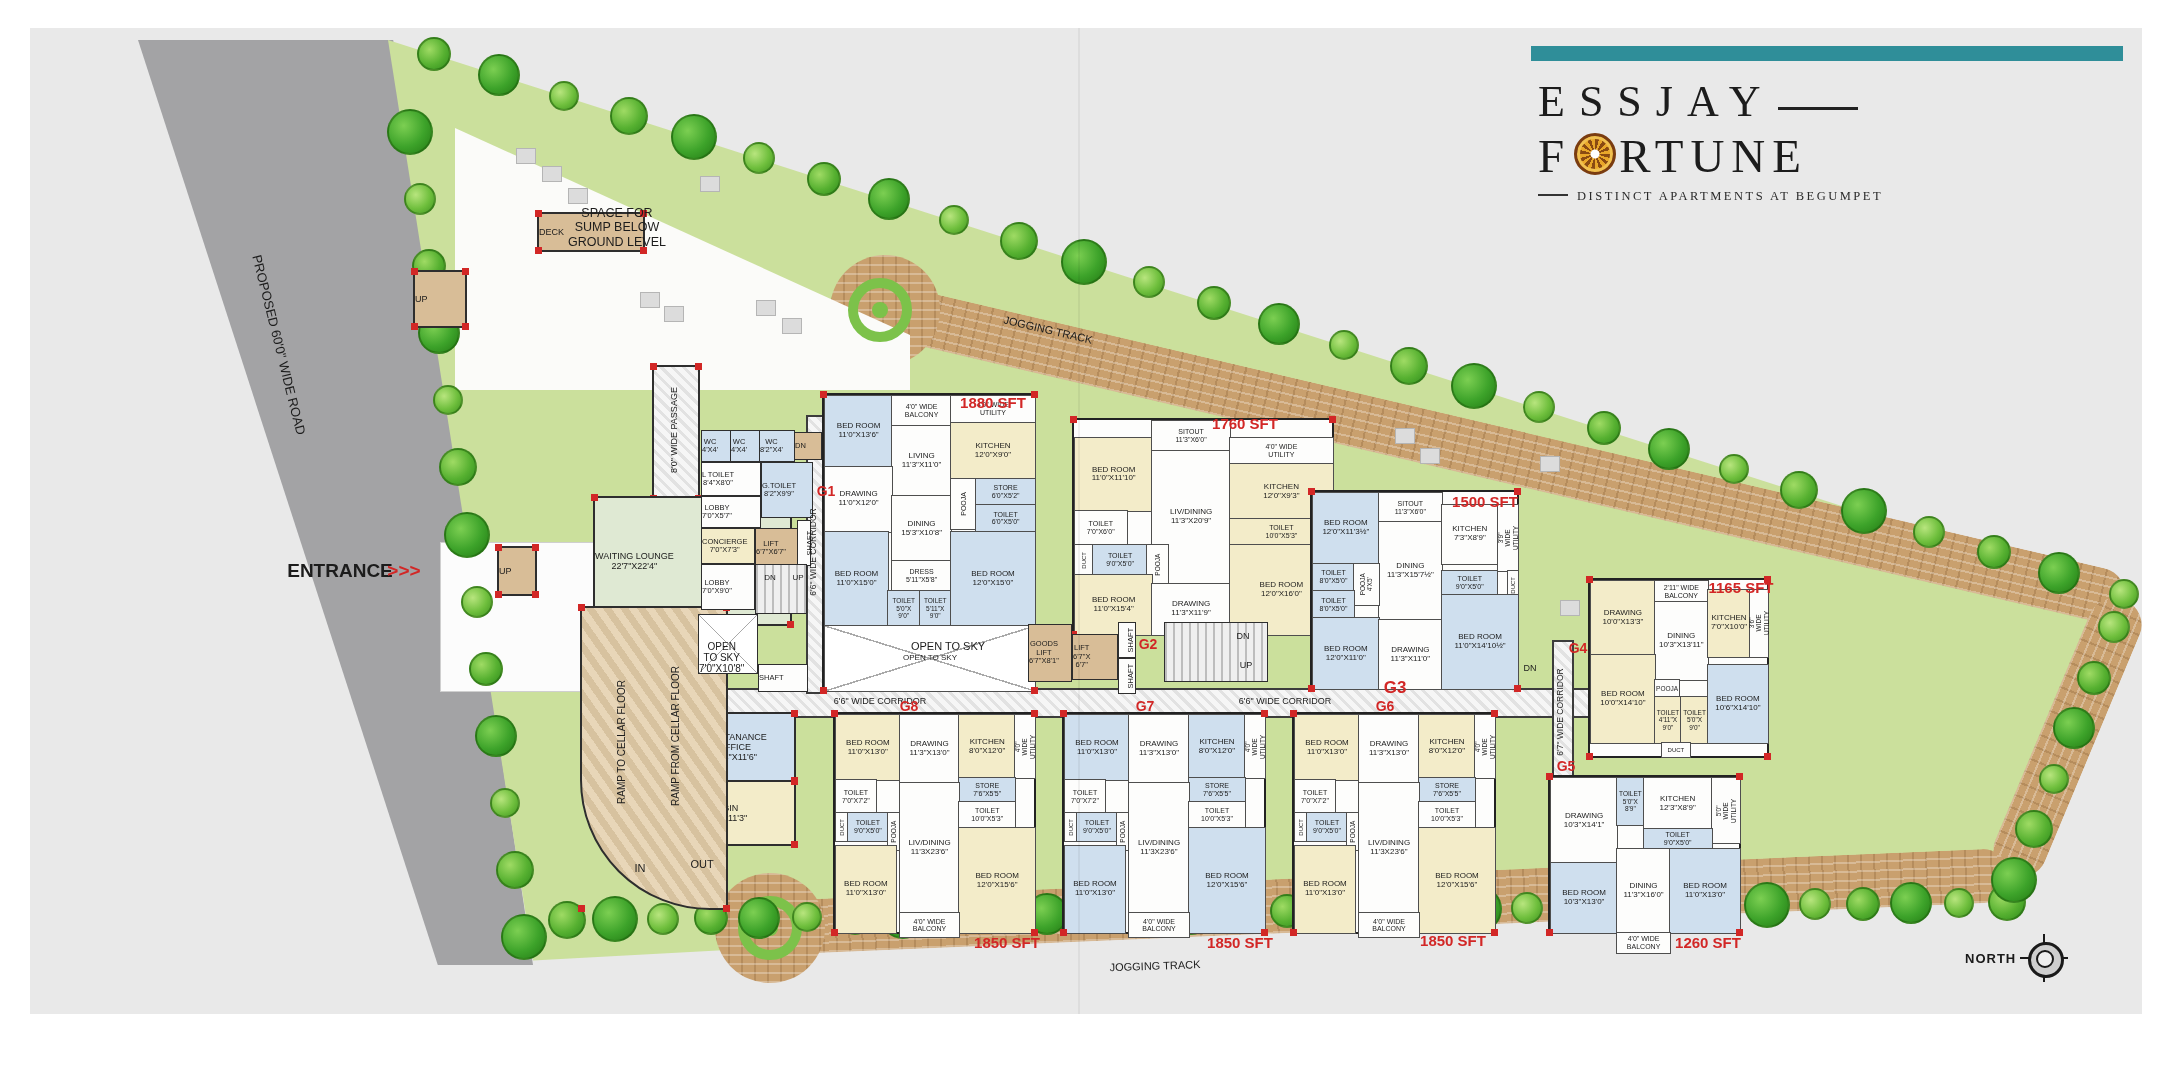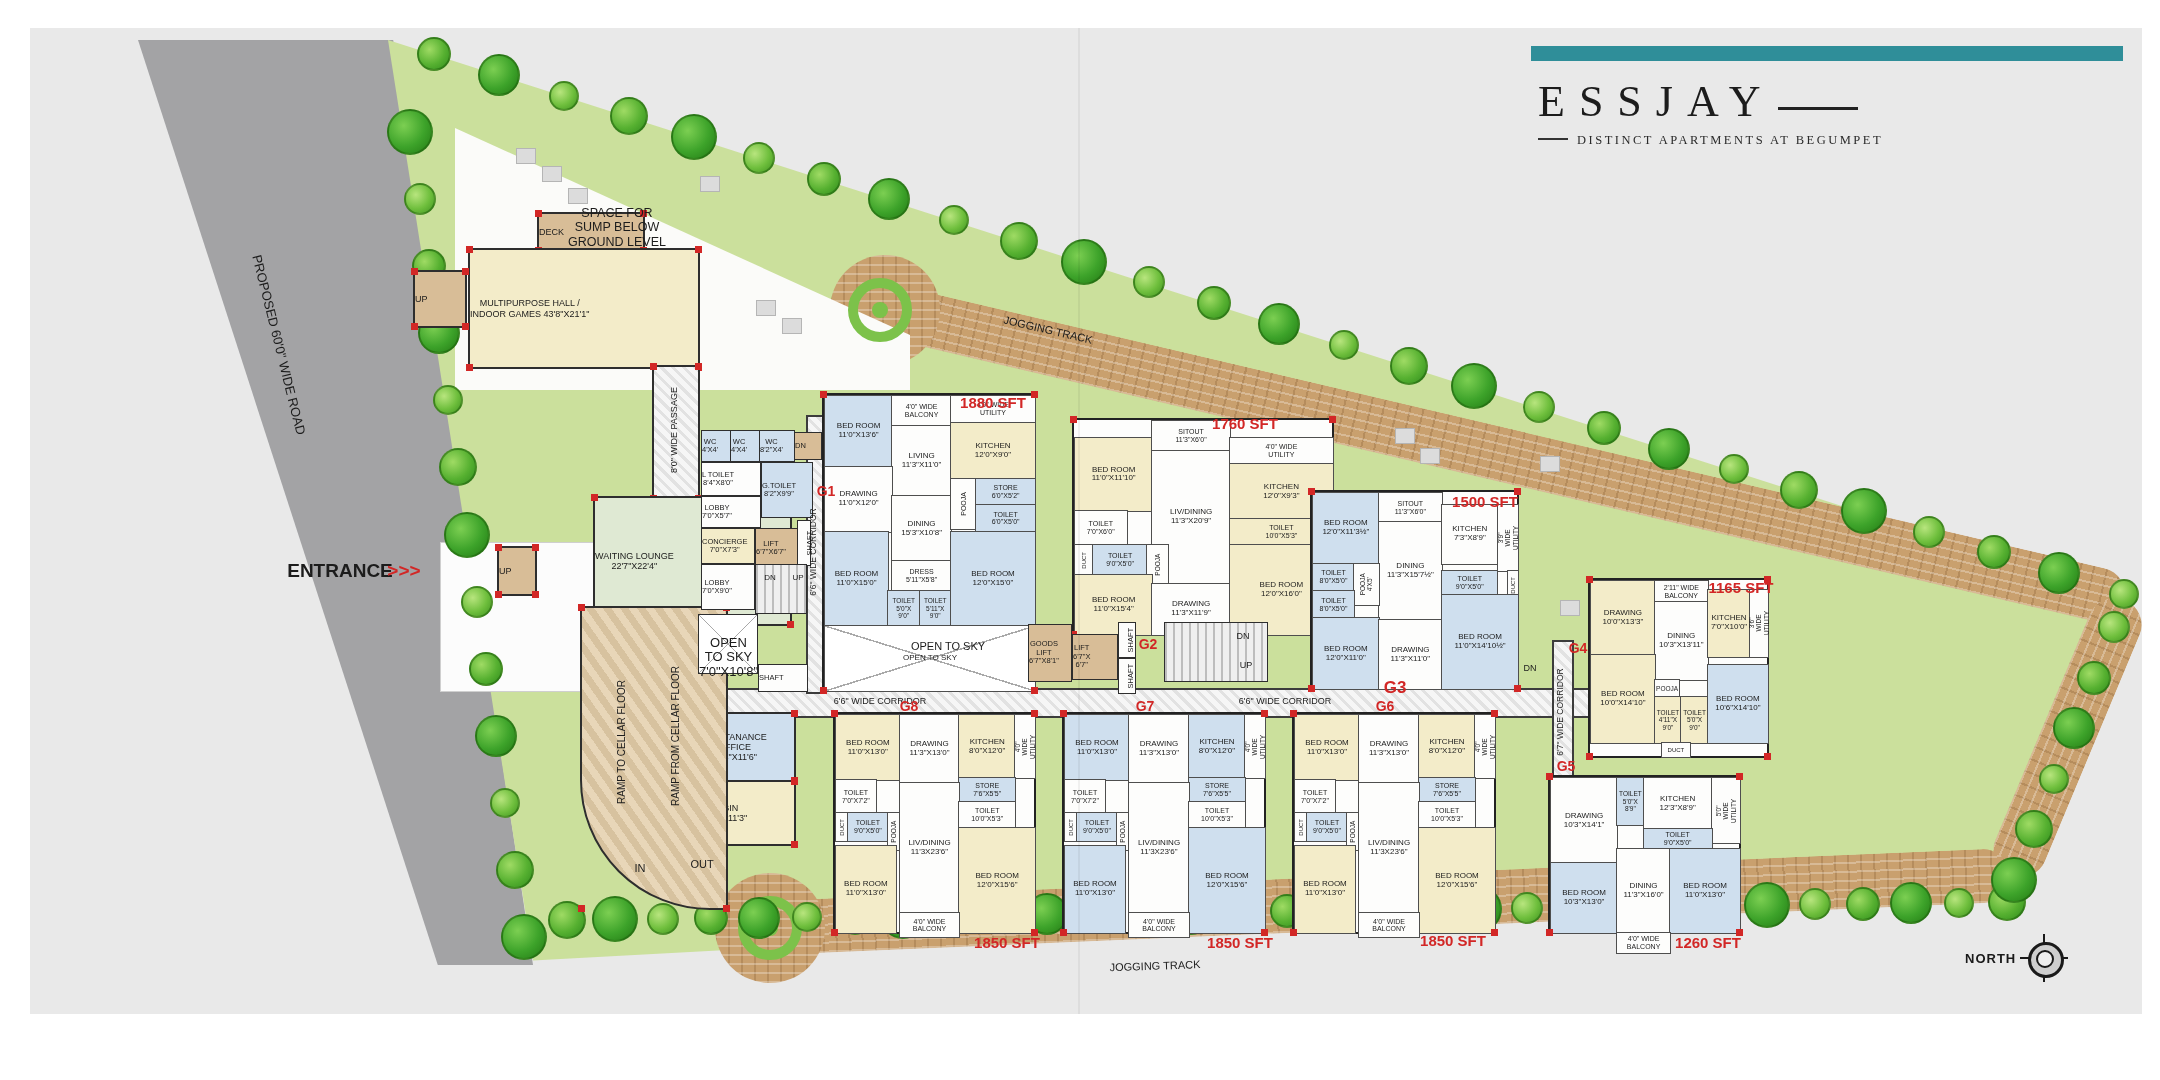--- a/index.html
+++ b/index.html
@@ -197,28 +197,20 @@
       <div class="paver" style="left: 1420px; top: 448px;"></div>
       <div class="paver" style="left: 1540px; top: 456px;"></div>
       <div class="paver" style="left: 1560px; top: 600px;"></div>
       <div class="bldg f-tan" style="left: 537px; top: 212px; width: 104px; height: 36px;">
         <span class="lbl" style="font-size: 9px;">DECK</span>
         <i class="tick lt"></i>
         <i class="tick rt"></i>
         <i class="tick lb"></i>
         <i class="tick rb"></i>
       </div>
-      <div class="bldg f-cream" style="left: 468px; top: 248px; width: 228px; height: 117px;">
-        <span class="lbl" style="font-size: 9px;">MULTIPURPOSE HALL /
-INDOOR GAMES 43'8"X21'1"</span>
-        <i class="tick lt"></i>
-        <i class="tick rt"></i>
-        <i class="tick lb"></i>
-        <i class="tick rb"></i>
-      </div>
       <div class="bldg f-hatch" style="left: 652px; top: 365px; width: 44px; height: 131px;">
         <i class="tick lt"></i>
         <i class="tick rt"></i>
         <i class="tick lb"></i>
         <i class="tick rb"></i>
       </div>
       <div class="bldg f-tan" style="left: 413px; top: 270px; width: 50px; height: 54px;">
         <span class="lbl" style="font-size: 9px;">UP</span>
         <i class="tick lt"></i>
         <i class="tick rt"></i>
@@ -300,21 +292,21 @@
       </div>
       <div class="core f-white" style="left: 797px; top: 520px; width: 12px; height: 44px;">
         <span class="lbl" style="font-size: 7.5px; transform: rotate(-90deg);">SHAFT</span>
       </div>
       <div class="core f-white" style="left: 701px; top: 564px; width: 52px; height: 44px;">
         <span class="lbl" style="font-size: 7.5px;">LOBBY
 7'0"X9'0"</span>
       </div>
       <div class="core f-stairs" style="left: 755px; top: 564px; width: 50px; height: 48px;"></div>
       <div class="core f-sky x-cross" style="left: 698px; top: 614px; width: 58px; height: 58px;">
-        <span class="lbl" style="font-size: 13px; margin-top: 27px;">OPEN
+        <span class="lbl" style="font-size: 10px; margin-top: 27px;">OPEN
 TO SKY
 7'0"X10'8"</span>
       </div>
       <div class="core f-white" style="left: 758px; top: 664px; width: 48px; height: 26px;">
         <span class="lbl" style="font-size: 7.5px;">SHAFT</span>
       </div>
       <div class="core f-tan" style="left: 1028px; top: 624px; width: 42px; height: 56px;">
         <span class="lbl" style="font-size: 7.5px;">GOODS
 LIFT
 6'7"X8'1"</span>
@@ -824,20 +816,21 @@
       <div class="plabel red" style="left: 1741px; top: 588px; font-size: 15px; transform: translate(-50%, -50%);">1165 SFT</div>
       <div class="plabel red" style="left: 1007px; top: 943px; font-size: 15px; transform: translate(-50%, -50%);">1850 SFT</div>
       <div class="plabel red" style="left: 1240px; top: 943px; font-size: 15px; transform: translate(-50%, -50%);">1850 SFT</div>
       <div class="plabel red" style="left: 1453px; top: 941px; font-size: 15px; transform: translate(-50%, -50%);">1850 SFT</div>
       <div class="plabel red" style="left: 1708px; top: 943px; font-size: 15px; transform: translate(-50%, -50%);">1260 SFT</div>
     </div>
 
   <div class="accent-bar"></div>
   <div class="header">
     <div class="brand-line1"><span>ESSJAY</span><span class="brand-rule"></span></div>
+    <div class="brand-line2"><span>F</span><span class="medallion"></span><span>RTUNE</span></div>
     <div class="tagline"><span class="tag-dash"></span><span>DISTINCT APARTMENTS AT BEGUMPET</span></div>
   </div>
 
   <div class="compass">
     <span class="compass-label">NORTH</span>
     <span class="compass-icon">
       <i class="c-h"></i>
         <i class="c-v"></i>
         <i class="c-outer"></i>
         <i class="c-inner"></i>

